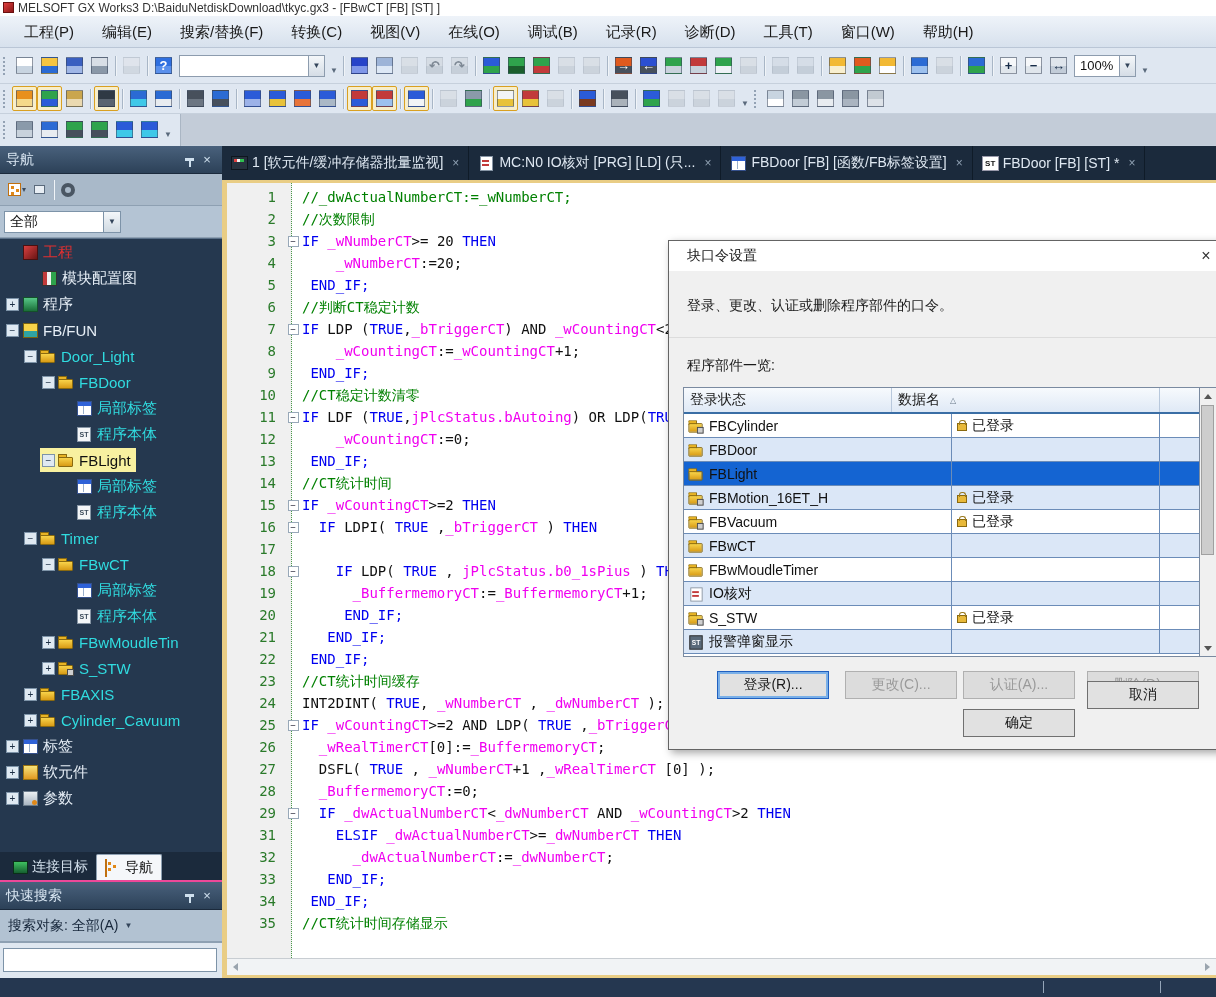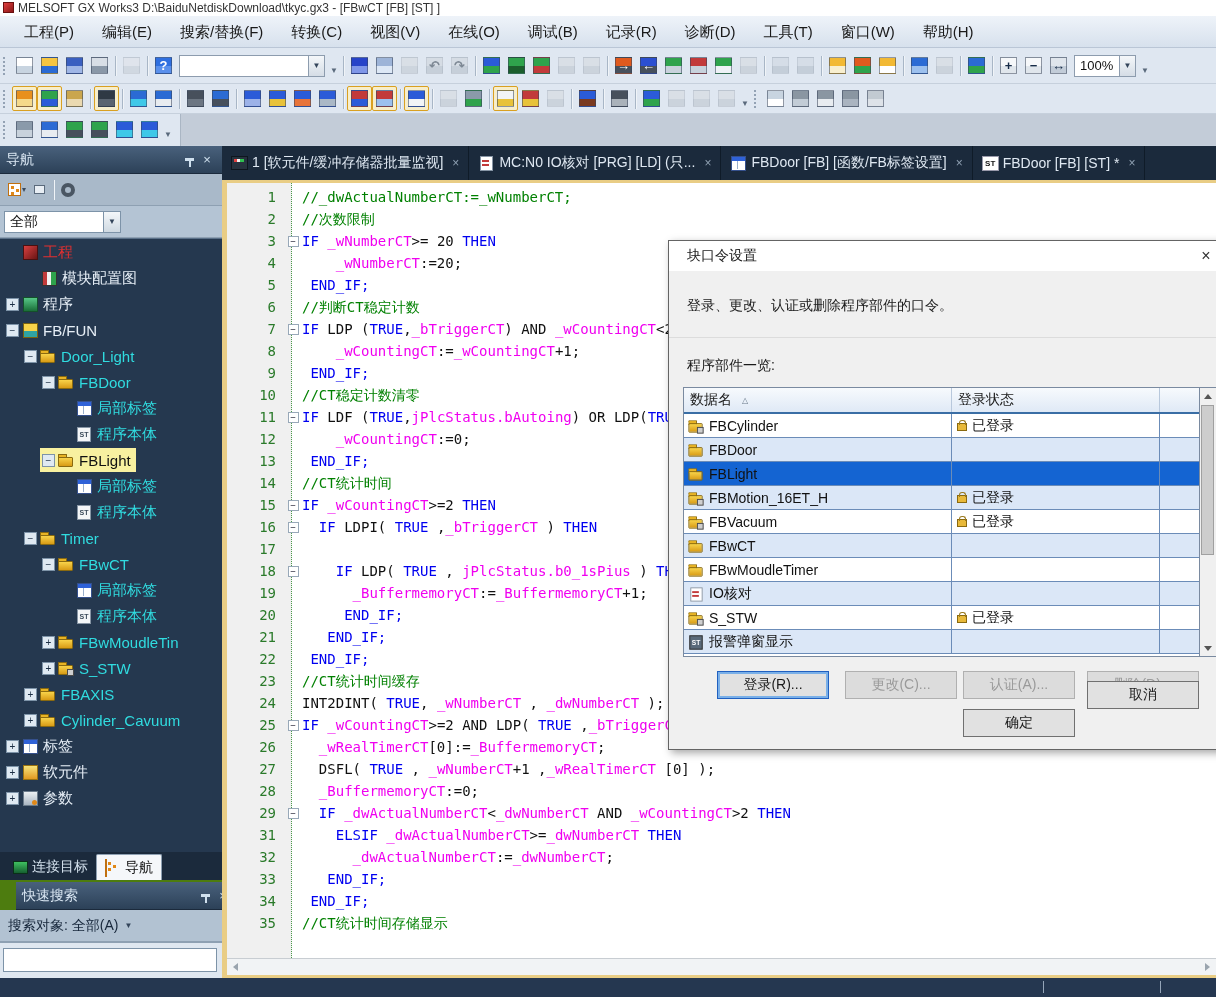--- a/index.html
+++ b/index.html
@@ -35,21 +35,21 @@
   .tbi .gly.w{color:#fff}
   .ovf{width:12px;height:22px;display:flex;align-items:flex-end;justify-content:center;color:#5a6a7c;font-size:8px;flex:none;padding-bottom:2px}
   .tbcombo{display:flex;align-items:center;flex:none;margin:0 3px}
   .tbcombo .cval{background:#fff;border:1px solid #8d9cae;height:22px;font-size:13px;color:#111;padding:2px 5px;display:flex;align-items:center}
   .tbcombo .carrow{width:16px;height:22px;background:linear-gradient(#f4f7fa,#d5dde6);border:1px solid #8d9cae;border-left:none;
     display:flex;align-items:center;justify-content:center;font-size:8px;color:#33445a}
   #window-select-combo .cval{width:130px}
   #zoom-combo .cval{width:46px}
 
   
-  #navpanel{left:0;top:146px;width:222px;height:851px;background:#4d7c0f}
+  #navpanel{left:0;top:146px;width:222px;height:851px;background:#ec4899}
   .paneheader{height:28px;background:linear-gradient(#49617c,#2c4158);display:flex;align-items:center;
     color:#d9e6f2;font-size:14px;padding:0 6px;border-bottom:1px solid #1b2a3c}
   .paneheader .ph-title{flex:1}
   .ph-btn{width:18px;height:18px;display:flex;align-items:center;justify-content:center;color:#cfe0ee;font-size:13px}
   .pin{width:9px;height:3px;background:#cfe0ee;position:relative;display:inline-block}
   .pin::after{content:"";position:absolute;left:4px;top:3px;width:2px;height:6px;background:#cfe0ee}
   #nav-tools{height:32px;background:#a9b9c9;display:flex;align-items:center;padding:0 6px;border-bottom:1px solid #8ea0b2}
   .nt-ic{width:22px;height:22px;display:flex;align-items:center;justify-content:center;position:relative}
   .nt-tree{width:13px;height:13px;background:#fff;border:1px solid #c07010;position:relative}
   .nt-tree::after{content:"";position:absolute;left:2px;top:2px;width:3px;height:3px;background:#e08818;box-shadow:5px 3px 0 #e08818,0 6px 0 #e08818}
@@ -95,21 +95,21 @@
   .ic-monitor::after{content:"";position:absolute;left:3px;top:4px;width:10px;height:3px;background:linear-gradient(90deg,#e04040 0 3px,#f0f0f0 3px 6px,#30c050 6px)}
   .ic-stbadge::before{content:"ST";position:absolute;left:0;top:1px;width:15px;height:13px;background:#fff;border:1px solid #99a;
     font:bold 8px/13px "Liberation Sans",sans-serif;color:#111;text-align:center}
   .ic-conn::before{content:"";position:absolute;left:1px;top:2px;width:13px;height:11px;background:linear-gradient(#3fc060,#156030);border:1px solid #0a3018}
 
   
   #nav-tabs{position:absolute;left:0;top:706px;width:222px;height:28px;background:#1b2a3c;display:flex;align-items:flex-end;padding-left:4px}
   .btab{display:flex;align-items:center;height:26px;padding:0 8px;font-size:14px;color:#d5e2ee}
   .btab .ic{margin-right:4px}
   .btab.active{background:#f5f7fa;color:#111;border:1px solid #8ea0b2;border-bottom:none;border-radius:2px 2px 0 0}
-  #qs-header{position:absolute;left:16px;top:736px;width:222px;height:28px}
+  #qs-header{position:absolute;left:0;top:736px;width:222px;height:28px}
   #qs-row{position:absolute;left:0;top:764px;width:222px;height:32px;background:#b2c2d2;display:flex;align-items:center;padding:0 8px;
     font-size:14px;color:#16263a;border-bottom:1px solid #8ea0b2}
   #qs-row .caret{font-size:8px;margin-left:6px;color:#33445a}
   #qs-input{position:absolute;left:0;top:796px;width:222px;height:36px;background:#dfe7f0;border-top:1px solid #8ea0b2}
   #qs-input .field{position:absolute;left:3px;top:5px;width:214px;height:24px;background:#fff;border:1px solid #7d93a8}
 
   
   #editor{left:222px;top:146px;width:994px;height:832px}
   #etabs{position:absolute;left:0;top:0;width:1074px;height:34px;background:#1b2a3c;display:flex;align-items:stretch}
   .etab{display:flex;align-items:center;padding:0 9px;border-right:1px solid #0f1b28;font-size:14px;color:#dfe8f2;white-space:nowrap}
@@ -901,27 +901,27 @@
 <div class="abs" id="dialog">
   <div id="dlg-titlebar">
     <span id="dlg-title">块口令设置</span>
     <span id="dlg-close">×</span>
   </div>
   <div id="dlg-desc">登录、更改、认证或删除程序部件的口令。</div>
   <div id="dlg-hr"></div>
   <div id="dlg-listlabel">程序部件一览:</div>
   <div id="dlg-table">
     <div class="hdr">
+      <span class="hcell hc-status">
+          <span>登录状态</span>
+        </span>
       <span class="hcell hc-name">
         <span>数据名</span>
           <span class="sortmark">△</span>
       </span>
-      <span class="hcell hc-status">
-          <span>登录状态</span>
-        </span>
       <span class="hcell hc-extra"></span>
     </div>
     <div id="dlg-rows">
         <div class="drow">
           <span class="dcell dc-name">
             <span class="ic ic-folder">
               <span class="lk"></span>
             </span>
             <span>FBCylinder</span>
           </span>

